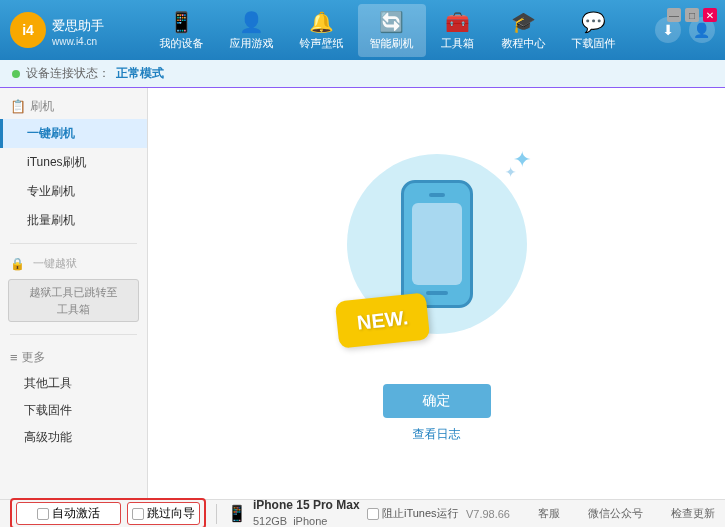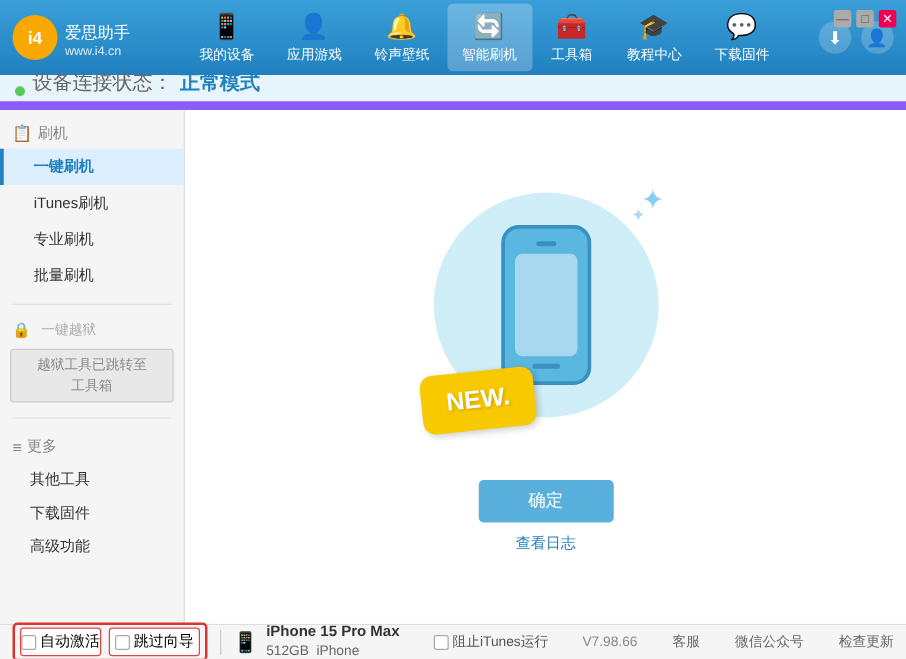--- a/index.html
+++ b/index.html
@@ -20,21 +20,21 @@
     .header-btn { width: 26px; height: 26px; background: rgba(255,255,255,0.2); border-radius: 50%; display: flex; align-items: center; justify-content: center; cursor: pointer; color: white; font-size: 14px; }
 
     
     .win-controls { position: absolute; top: 8px; right: 8px; display: flex; gap: 4px; }
     .win-btn { width: 14px; height: 14px; border-radius: 2px; cursor: pointer; display: flex; align-items: center; justify-content: center; font-size: 10px; }
     .win-min { background: #aaa; color: #555; }
     .win-max { background: #aaa; color: #555; }
     .win-close { background: #e05; color: white; }
 
     
-    .status-bar { background: #e8f4fb; border-bottom: 7px solid #8b5cf6; padding: 4px 12px; font-size: 16px; color: #333; display: flex; align-items: flex-end; gap: 6px; height: 28px; }
+    .status-bar { background: #e8f4fb; border-bottom: 1px solid #8b5cf6; padding: 4px 12px; font-size: 12px; color: #333; display: flex; align-items: center; gap: 6px; height: 28px; }
     .status-dot { width: 8px; height: 8px; background: #5bc85b; border-radius: 50%; }
     .status-label { color: #666; }
     .status-mode { color: #2080c0; font-weight: bold; }
 
     
     .main-layout { display: flex; height: calc(527px - 60px - 28px - 28px); }
 
     
     .sidebar { width: 148px; background: #f5f5f5; border-right: 1px solid #ddd; overflow-y: auto; flex-shrink: 0; }
     .sidebar-section { padding: 4px 0; }
@@ -47,21 +47,21 @@
     .sidebar-disabled-box { background: #e8e8e8; border: 1px solid #ccc; border-radius: 3px; padding: 4px 8px; font-size: 11px; color: #888; margin: 4px 8px; text-align: center; line-height: 1.5; }
     .sidebar-more-header { display: flex; align-items: center; padding: 6px 10px 4px; color: #888; font-size: 12px; }
     .sidebar-more-item { padding: 5px 10px 5px 24px; cursor: pointer; color: #333; font-size: 12px; }
 
     
     .content { flex: 1; display: flex; flex-direction: column; align-items: center; justify-content: center; background: white; padding: 20px; }
     .success-illustration { position: relative; width: 200px; height: 220px; margin-bottom: 20px; }
     .confirm-btn { background: #5ab0dc; color: white; border: none; padding: 8px 40px; border-radius: 4px; font-size: 14px; cursor: pointer; margin-bottom: 8px; }
     .log-link { color: #2080c0; font-size: 12px; cursor: pointer; text-decoration: none; }
     .bottom-left { display: flex; align-items: center; gap: 6px; }
-    .bottom-checkbox { display: flex; align-items: center; gap: 3px; cursor: pointer; padding: 2px 0; border: 1px solid #d44; border-radius: 3px; background: #fff; }
+    .bottom-checkbox { display: flex; align-items: center; gap: 3px; cursor: pointer; padding: 2px 20px; border: 1px solid #d44; border-radius: 3px; background: #fff; }
     .bottom-checkbox2 { display: flex; align-items: center; gap: 3px; cursor: pointer; padding: 2px 4px; border: 1px solid #d44; border-radius: 3px; background: #fff; justify-content: flex-end; }
     .cb-box { width: 12px; height: 12px; border: 1px solid #aaa; border-radius: 2px; background: white; }
     .device-info { display: flex; align-items: center; gap: 6px; }
     .device-icon { color: #2080c0; font-size: 16px; }
     .device-text { line-height: 1.4; }
     .device-name { font-size: 12px; font-weight: bold; color: #333; }
     .device-storage { font-size: 11px; color: #666; }
     .device-type { font-size: 11px; color: #666; }
     .itunes-check { display: flex; align-items: center; gap: 3px; font-size: 11px; color: #555; }
     .itunes-cb { width: 12px; height: 12px; border: 1px solid #aaa; border-radius: 2px; background: white; }

